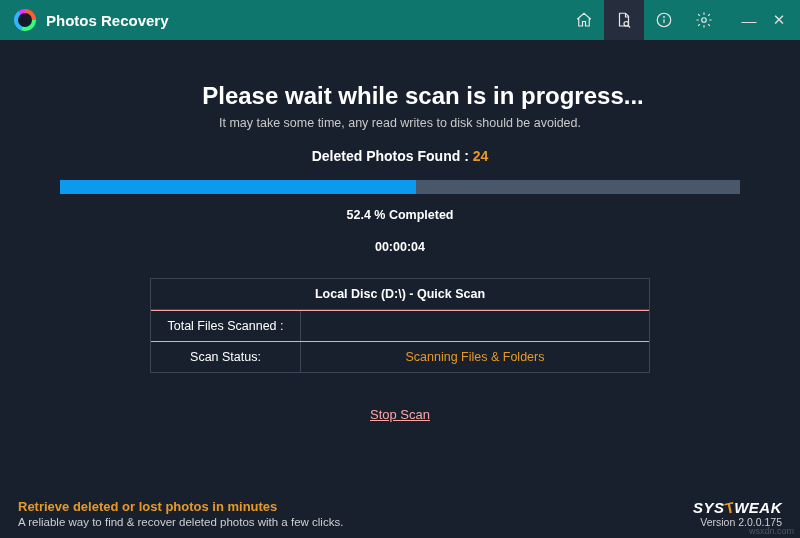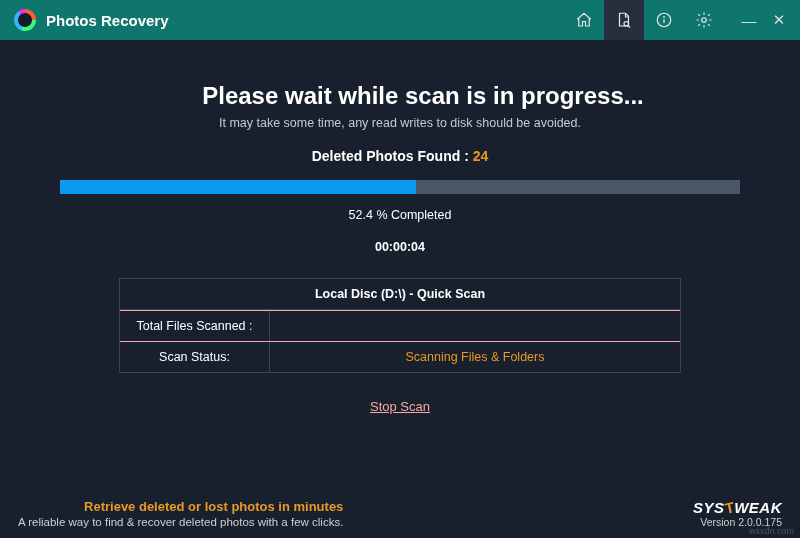--- a/index.html
+++ b/index.html
@@ -14,31 +14,31 @@
     .nav svg { width: 18px; height: 18px; stroke: currentColor; fill: none; stroke-width: 1.6; }
     .win { display: flex; margin-left: 10px; margin-right: 6px; }
     .win-btn { width: 30px; height: 40px; display:flex; align-items:center; justify-content:center; font-size:15px; color:#ddd; }
     .main { padding-top: 42px; text-align: center; }
     .heading { font-size: 24px; font-weight: 700; padding-left: 46px; }
     .sub { font-size: 12.5px; color:#c9c9c9; margin-top: 6px; }
     .found-line { margin-top: 18px; font-size: 14px; font-weight:600; }
     .found-count { color:#e89924; }
     .progress-wrap { margin: 16px auto 0; width: 680px; height: 14px; background:#485769; }
     .progress-fill { height: 100%; background:#0b9aee; width: 0%; }
-    .pct { margin-top: 14px; font-size: 12.5px; font-weight:400; }
+    .pct { margin-top: 14px; font-size: 12.5px; font-weight:700; }
     .elapsed { margin-top: 18px; font-size: 12.5px; font-weight:600; }
-    .info-table { margin: 24px auto 0; width: 562px; border:1px solid #3a4455; font-size: 12.5px; }
+    .info-table { margin: 24px auto 8px; width: 500px; border:1px solid #3a4455; font-size: 12.5px; }
     .info-header { text-align:center; padding: 8px 0; font-weight:600; border-bottom:1px solid #3a4455; }
     .info-row { display:flex; border-top:1px solid #fca5a5; }
     .info-row:first-of-type { border-top:none; }
     .info-key { width: 150px; padding: 8px 12px; border-right:1px solid #3a4455; }
     .info-val { flex:1; padding: 8px 12px; color:#e89924; font-weight:500; }
     .stop { display:inline-block; margin-top: 26px; font-size: 13px; color:#fca5a5; text-decoration: underline; cursor:pointer; }
     .footer { position:absolute; left:0; right:0; bottom:0; padding: 0 18px 10px; display:flex; align-items:flex-end; justify-content:space-between; }
-    .tagline { font-size: 13px; font-weight:700; color:#e89924;text-align:right; }
+    .tagline { font-size: 13px; font-weight:700; color:#e89924; }
     .tagdesc { font-size: 11.5px; color:#cfcfcf; margin-top:2px; }
     .brand { text-align:right; }
     .brand-name { font-size: 15px; font-weight:800; font-style: italic; letter-spacing:0.5px; }
     .brand-name span.t { display:inline-block; transform: rotate(-12deg); color:#e89924; font-style:normal; }
     .version { font-size: 10.5px; color:#cfcfcf; }
     .watermark { position:absolute; right:6px; bottom:2px; font-size:9px; color:#888; opacity:0.5; }
   </style>
 </head>
 <body>
 

